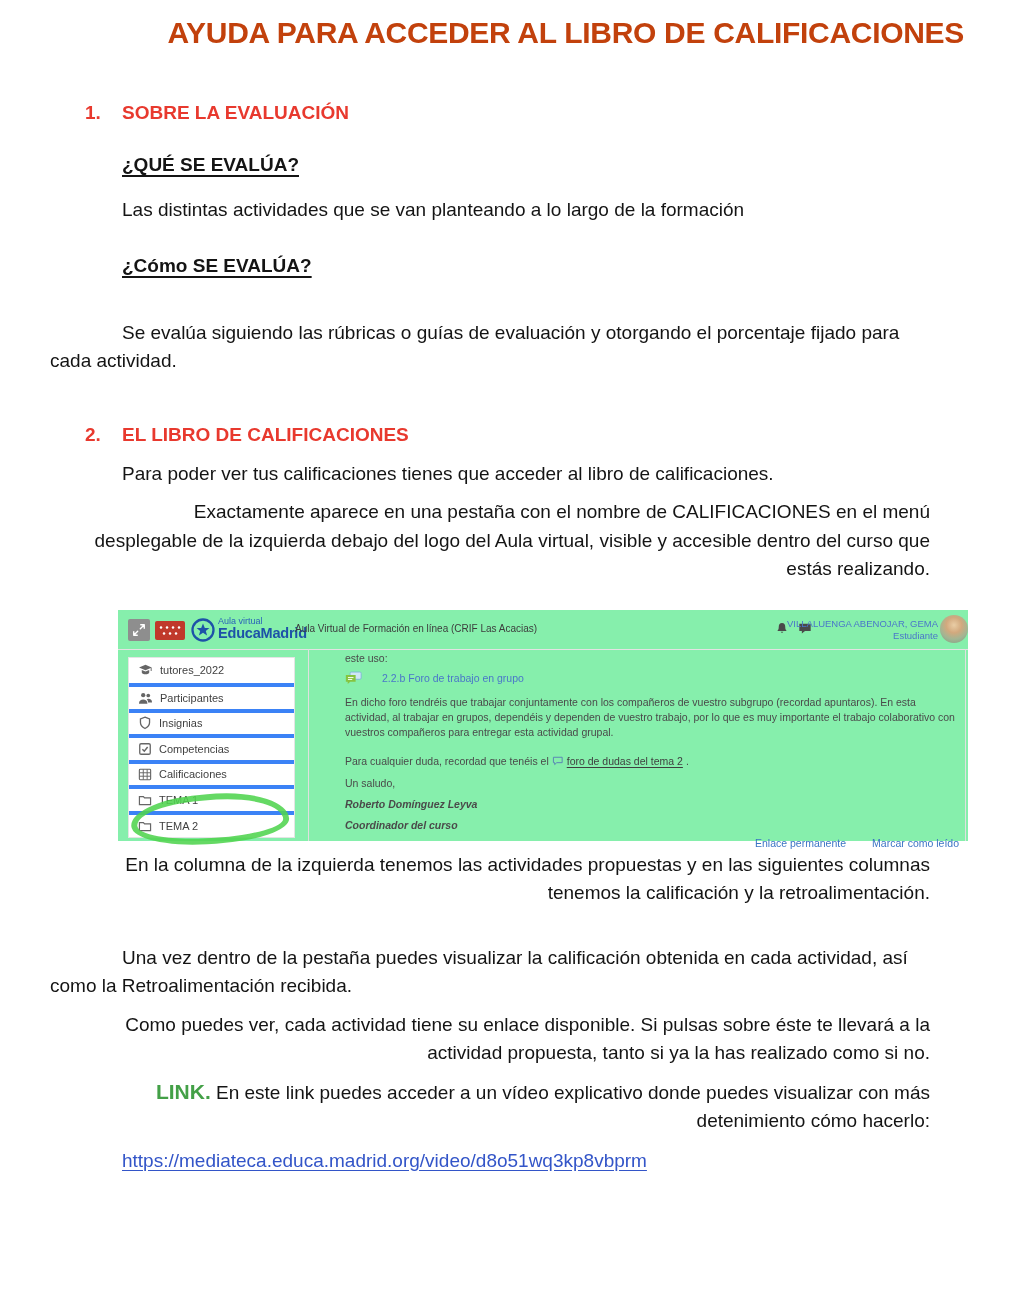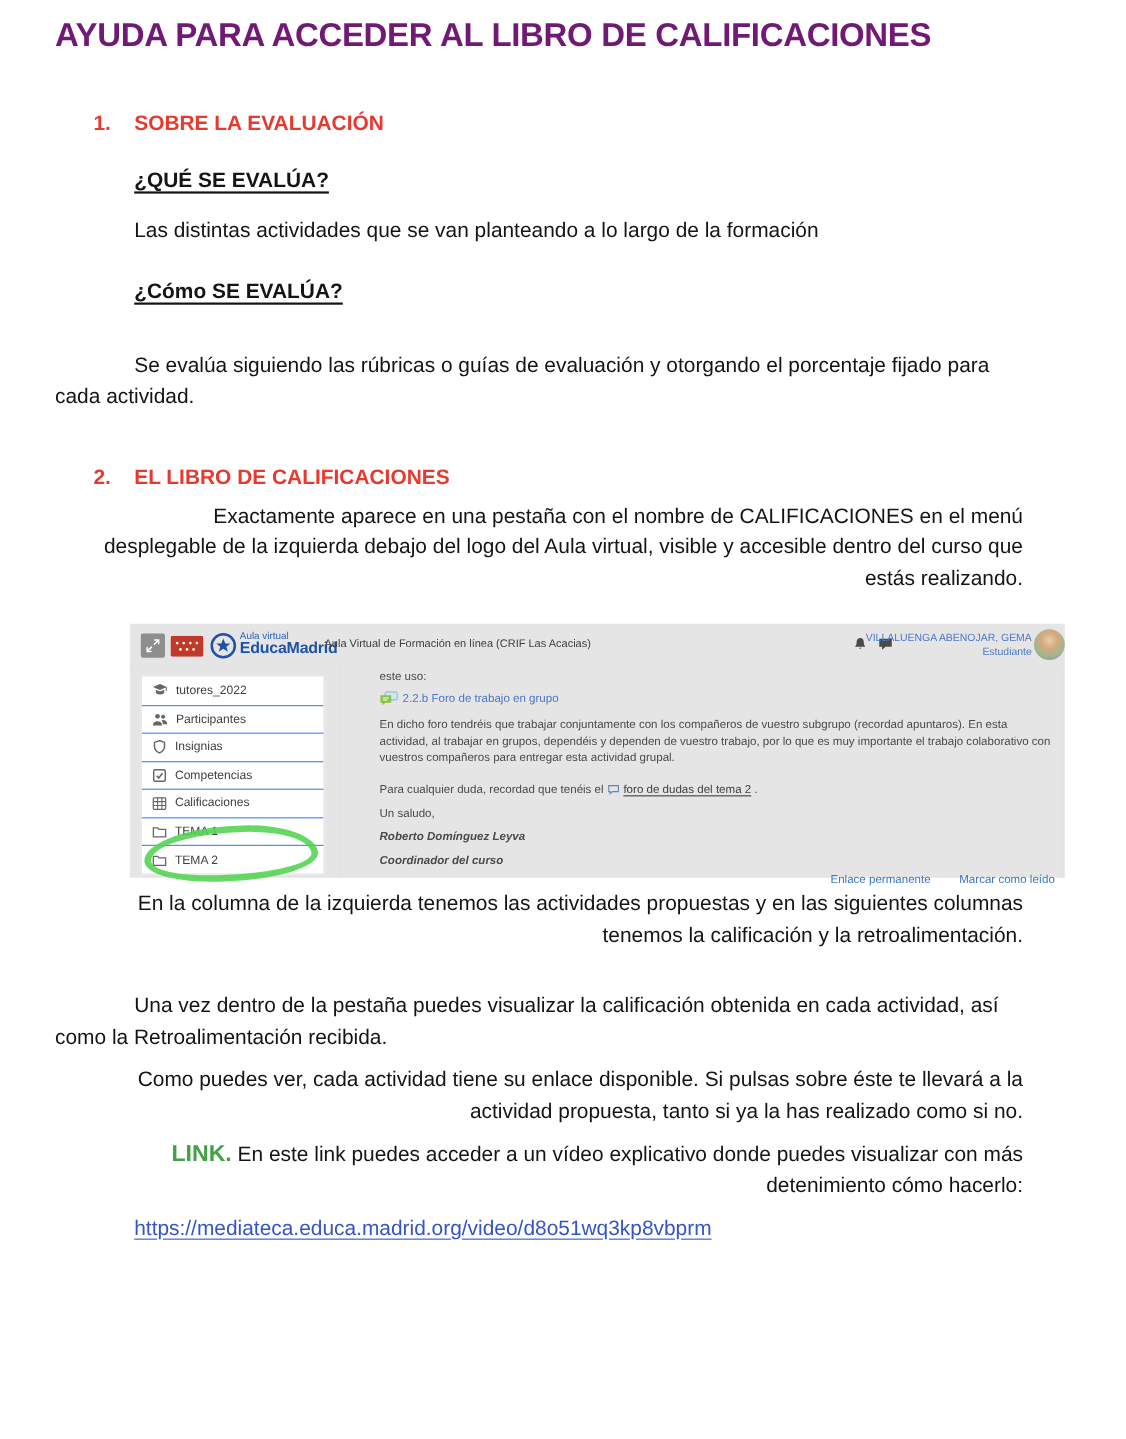--- a/index.html
+++ b/index.html
@@ -7,21 +7,21 @@
   .page {
     position: relative;
     width: 1024px; height: 1308px;
     background: #fff;
     font-family: "Liberation Sans", sans-serif;
     color: #141414;
     padding: 16px 60px 0 50px;
     overflow: hidden;
   }
   .doc-title {
-    font-size: 30px; font-weight: bold; color: #701a75; letter-spacing: -0.3px;
+    font-size: 30px; font-weight: bold; color: #c2410c; letter-spacing: -0.3px; text-align: right;
   }
   .sec-heading {
     margin: 52px 0 0 35px;
     font-size: 19px; font-weight: bold; color: #e8392e;
     display: flex;
   }
   .sec-heading .num { width: 37px; }
   .subq {
     margin: 30px 0 0 72px;
     font-size: 19px; font-weight: bold; color: #141414;
@@ -42,21 +42,21 @@
     display: inline-block; margin: 14px 0 0 72px;
     font-size: 19px; color: #3355c8; text-decoration: underline; text-underline-offset: 3px;
     cursor: pointer;
   }
 
   
   .shot {
     position: relative;
     width: 850px; height: 231px;
     margin: 26px 0 0 68px;
-    background: #e5e5e5;
+    background: #86efac;
     font-size: 11px; color: #4a4a4a;
   }
   .shot .topbar-border { position:absolute; left:0; top:39px; width:100%; height:1px; background:#e3e3e3; }
   .expand-btn {
     position:absolute; left:10px; top:9px; width:22px; height:22px;
     background:#8e8e8e; border-radius:2px; display:flex; align-items:center; justify-content:center;
     cursor:pointer;
   }
   .flag { position:absolute; left:37px; top:11px; }
   .emlogo { position:absolute; left:72px; top:7px; }
@@ -73,36 +73,36 @@
     position:absolute; left:822px; top:5px; width:28px; height:28px; border-radius:50%;
     background: radial-gradient(circle at 50% 36%, #e9cda5 0%, #d2a97e 34%, #a3b593 62%, #7e9a80 100%);
     cursor:pointer;
   }
   .sidebar {
     position:absolute; left:10px; top:47px; width:167px; height:181px;
     background:#fff; border:1px solid #e4e4e4;
   }
   .side-item {
     height:25.55px; display:flex; align-items:center; gap:7px; padding:0 9px;
-    font-size:11px; color:#3f3f3f; border-top:1px solid #3b82f6; cursor:pointer;
+    font-size:11px; color:#3f3f3f; border-top:4px solid #3b82f6; cursor:pointer;
     white-space:nowrap;
   }
   .side-item:first-child { border-top:none; }
   .highlight-circle {
     position:absolute; left:2px; top:136px; width:158px; height:50px;
     border:6px solid #50d44e; opacity:.88;
     border-radius: 52% 48% 50% 50% / 58% 62% 44% 48%;
     transform: rotate(-3.5deg);
     pointer-events:none; z-index:3;
   }
   .vdiv  { position:absolute; left:190px; top:39px; width:1px; height:192px; background:#e0e0e0; }
   .vedge { position:absolute; left:847px; top:39px; width:1px; height:192px; background:#e0e0e0; }
   .shot-content { position:absolute; left:227px; top:39px; width:620px; height:192px; font-size:10.5px; color:#4a4a4a; }
   .c-intro { position:absolute; left:0; top:3px; }
-  .c-forum { position:absolute; left:0; top:22px; display:flex; align-items:center; gap:4px; color:#4a77c9; cursor:pointer; }
+  .c-forum { position:absolute; left:0; top:22px; display:flex; align-items:center; gap:20px; color:#4a77c9; cursor:pointer; }
   .c-para  { position:absolute; left:0; top:46px; width:618px; line-height:15px; }
   .c-dudas { position:absolute; left:0; top:106px; display:flex; align-items:center; gap:3px; }
   .c-dudas .dlink { text-decoration:underline; text-underline-offset:2px; color:#3f3f3f; cursor:pointer; }
   .c-saludo { position:absolute; left:0; top:128px; }
   .c-sig    { position:absolute; left:0; top:149px; font-style:italic; font-weight:bold; }
   .c-role   { position:absolute; left:0; top:170px; font-style:italic; font-weight:bold; }
   .c-footer { position:absolute; right:6px; top:188px; display:flex; gap:26px; }
   .c-footer span { color:#3b74c4; cursor:pointer; }
   svg { display:block; }
 </style>
@@ -121,20 +121,21 @@
   <div class="subq">¿QUÉ SE EVALÚA?</div>
   <p class="body ml72 mt20">Las distintas actividades que se van planteando a lo largo de la formación</p>
   <div class="subq">¿Cómo SE EVALÚA?</div>
   <p class="body indent mt42">Se evalúa siguiendo las rúbricas o guías de evaluación y otorgando el porcentaje fijado para cada actividad.</p>
 
   
   <div class="sec-heading mt48" style="margin-top:48px">
     <span class="num">2.</span>
     <span class="txt">EL LIBRO DE CALIFICACIONES</span>
   </div>
+  <p class="body ml72 mt14">Para poder ver tus calificaciones tienes que acceder al libro de calificaciones.</p>
   <p class="body indent mt10">Exactamente aparece en una pestaña con el nombre de CALIFICACIONES en el menú desplegable de la izquierda debajo del logo del Aula virtual, visible y accesible dentro del curso que estás realizando.</p>
 
   
   <div class="shot">
 
     <div class="expand-btn">
       <svg width="14" height="14" viewBox="0 0 16 16">
         <path d="M9.5 6.5 L14 2 M14 2 h-4 M14 2 v4 M6.5 9.5 L2 14 M2 14 h4 M2 14 v-4" stroke="#fff" stroke-width="1.6" fill="none" stroke-linecap="round"></path>
       </svg>
     </div>

